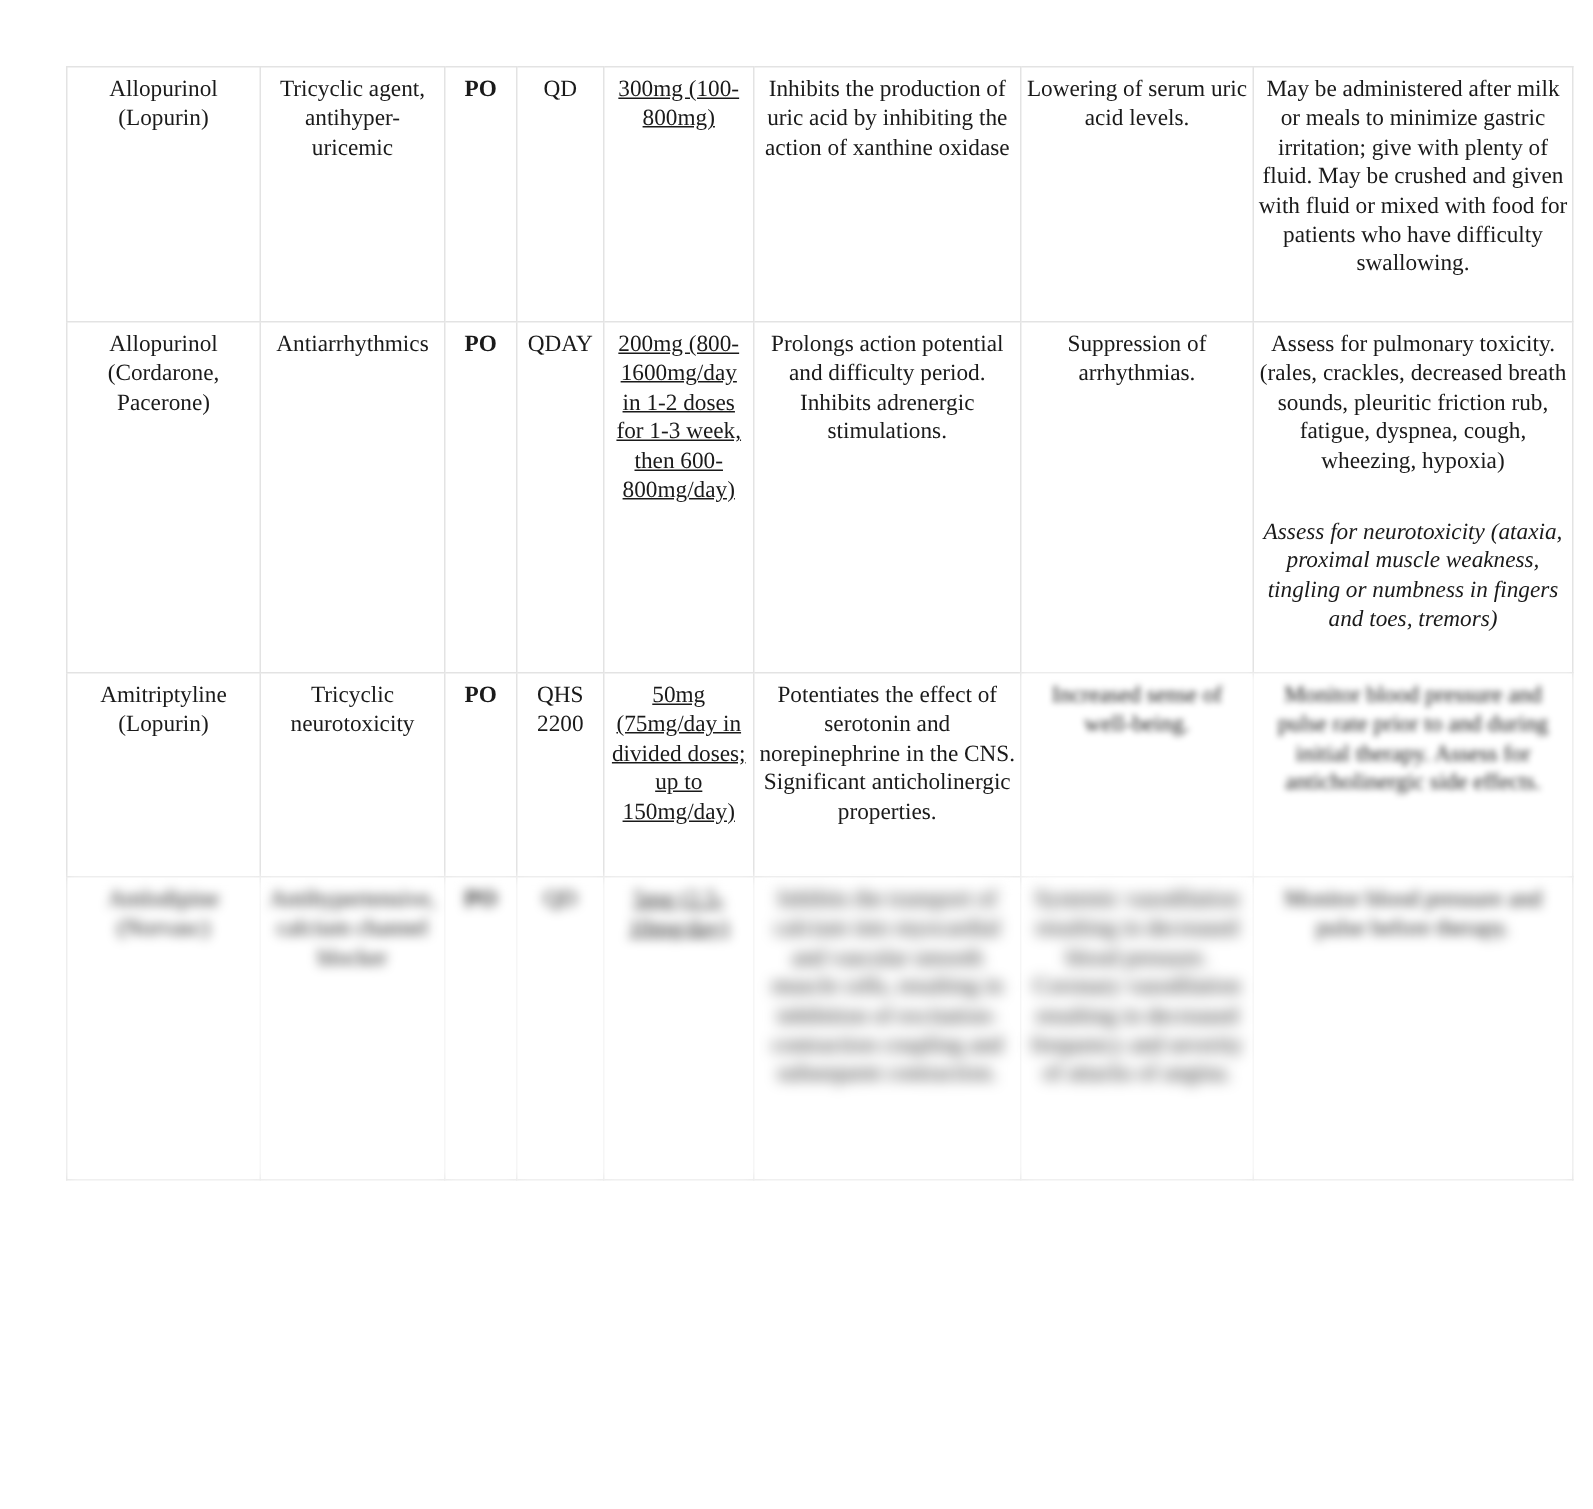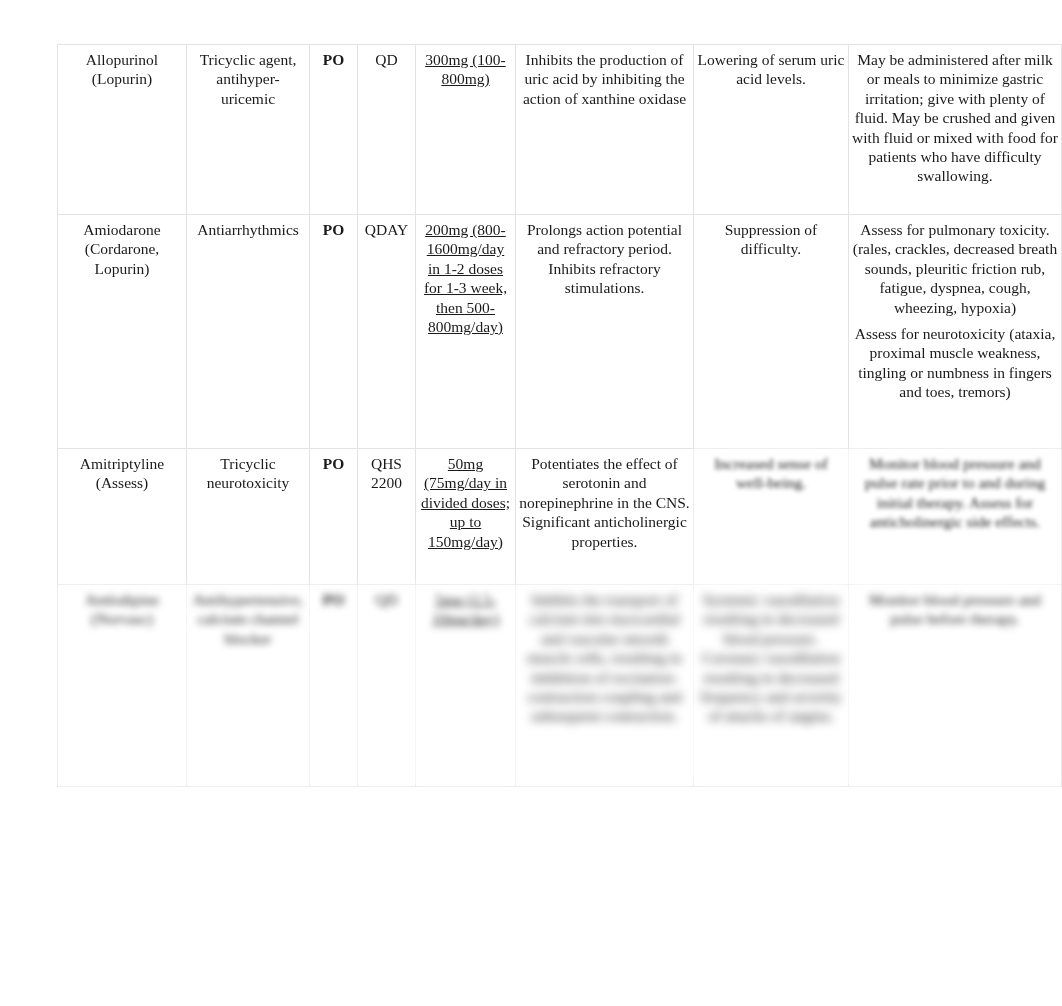--- a/index.html
+++ b/index.html
@@ -33,21 +33,21 @@
     text-align: center;
     font-size: 15.5px;
     line-height: 19.4px;
     color: #1a1a1a;
     filter: blur(0.18px);
   }
 
   
   table.med-table {
     position: absolute;
-    left: 57px;
+    left: 44px;
     top: 44px;
     width: 978px;
     border-collapse: collapse;
     table-layout: fixed;
     background: transparent;
   }
   table.med-table td {
     border: 1px solid #e3e3e3;
     vertical-align: top;
     text-align: center;
@@ -72,21 +72,21 @@
   .c-nurse  { width: 206px; }
 
   
   tr.r1 td { height: 160px; }
   tr.r2 td { height: 224px; }
   tr.r3 td { height: 126px; }
   tr.r4 td { height: 192px; }
 
   
   .cell-p { margin: 0; }
-  .cell-p + .cell-p { margin-top: 7px; }
+  .cell-p + .cell-p { margin-top: 28px; font-style: italic; }
   .blur-s2 { filter: blur(2.2px);  color: #8f8f8f; }
   .blur-s3 { filter: blur(3.6px);  color: #a2a2a2; }
   .blur-s4 { filter: blur(4.6px);  color: #adadad; }
 </style>
 </head>
 <body>
 
 <div id="page">
 
   <div class="overflow-top">effects.</div>
@@ -99,35 +99,35 @@
         <td class="c-class">Tricyclic agent, antihyper-uricemic</td>
         <td class="c-route">PO</td>
         <td class="c-freq">QD</td>
         <td class="c-dose">300mg (100-800mg)</td>
         <td class="c-action">Inhibits the production of uric acid by inhibiting the action of xanthine oxidase</td>
         <td class="c-effect">Lowering of serum uric acid levels.</td>
         <td class="c-nurse">May be administered after milk or meals to minimize gastric irritation; give with plenty of fluid. May be crushed and given with fluid or mixed with food for patients who have difficulty swallowing.</td>
       </tr>
 
       <tr class="r2">
-        <td class="c-drug">Amiodarone (Cordarone, Lopurin)</td>
+        <td class="c-drug">Allopurinol (Cordarone, Pacerone)</td>
         <td class="c-class">Antiarrhythmics</td>
         <td class="c-route">PO</td>
         <td class="c-freq">QDAY</td>
-        <td class="c-dose">200mg (800-1600mg/day in 1-2 doses for 1-3 week, then 500-800mg/day)</td>
-        <td class="c-action">Prolongs action potential and refractory period. Inhibits refractory stimulations.</td>
-        <td class="c-effect">Suppression of difficulty.</td>
+        <td class="c-dose">200mg (800-1600mg/day in 1-2 doses for 1-3 week, then 600-800mg/day)</td>
+        <td class="c-action">Prolongs action potential and difficulty period. Inhibits adrenergic stimulations.</td>
+        <td class="c-effect">Suppression of arrhythmias.</td>
         <td class="c-nurse">
           <p class="cell-p">Assess for pulmonary toxicity. (rales, crackles, decreased breath sounds, pleuritic friction rub, fatigue, dyspnea, cough, wheezing, hypoxia)</p>
           <p class="cell-p">Assess for neurotoxicity (ataxia, proximal muscle weakness, tingling or numbness in fingers and toes, tremors)</p>
         </td>
       </tr>
 
       <tr class="r3">
-        <td class="c-drug">Amitriptyline (Assess)</td>
+        <td class="c-drug">Amitriptyline (Lopurin)</td>
         <td class="c-class">Tricyclic neurotoxicity</td>
         <td class="c-route">PO</td>
         <td class="c-freq">QHS 2200</td>
         <td class="c-dose">50mg (75mg/day in divided doses; up to 150mg/day)</td>
         <td class="c-action">Potentiates the effect of serotonin and norepinephrine in the CNS. Significant anticholinergic properties.</td>
         <td class="c-effect blur-s2">Increased sense of well-being.</td>
         <td class="c-nurse blur-s2">Monitor blood pressure and pulse rate prior to and during initial therapy. Assess for anticholinergic side effects.</td>
       </tr>
 
       <tr class="r4">

